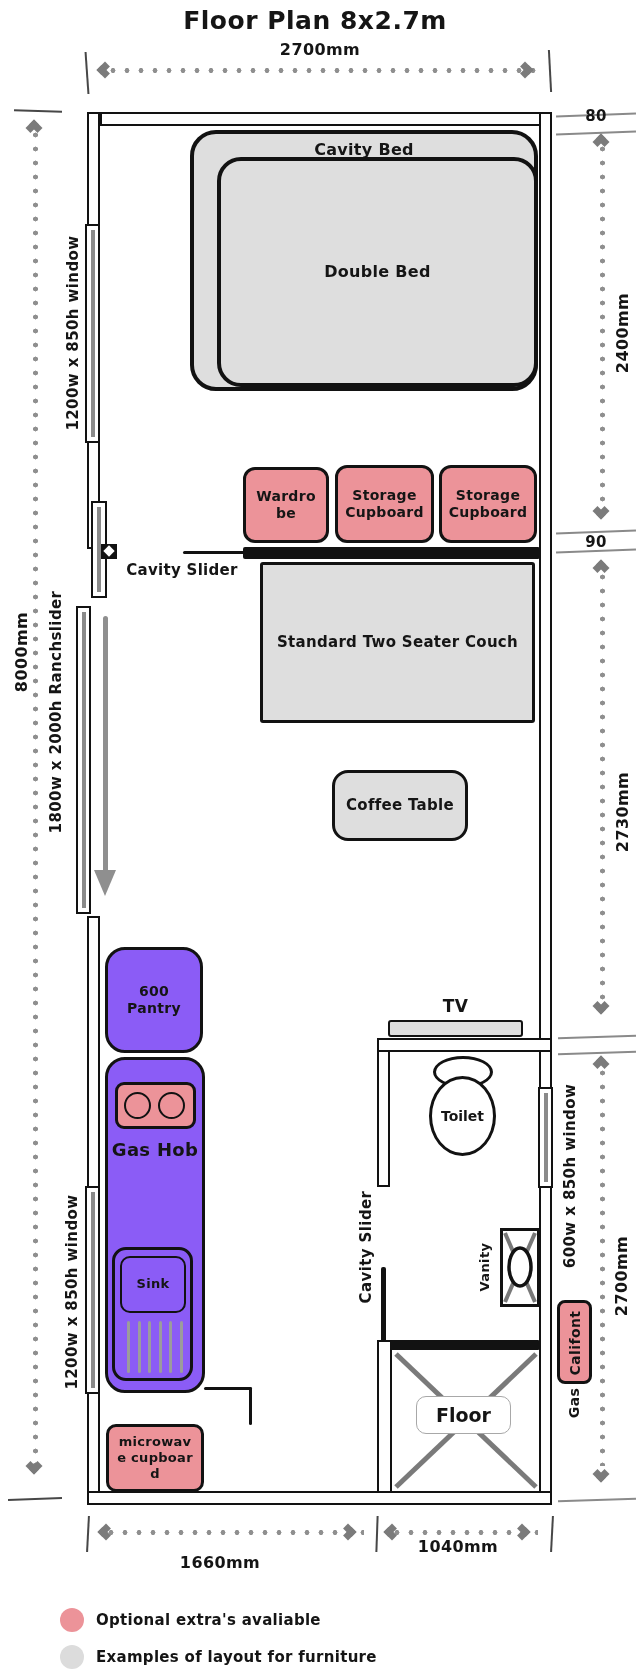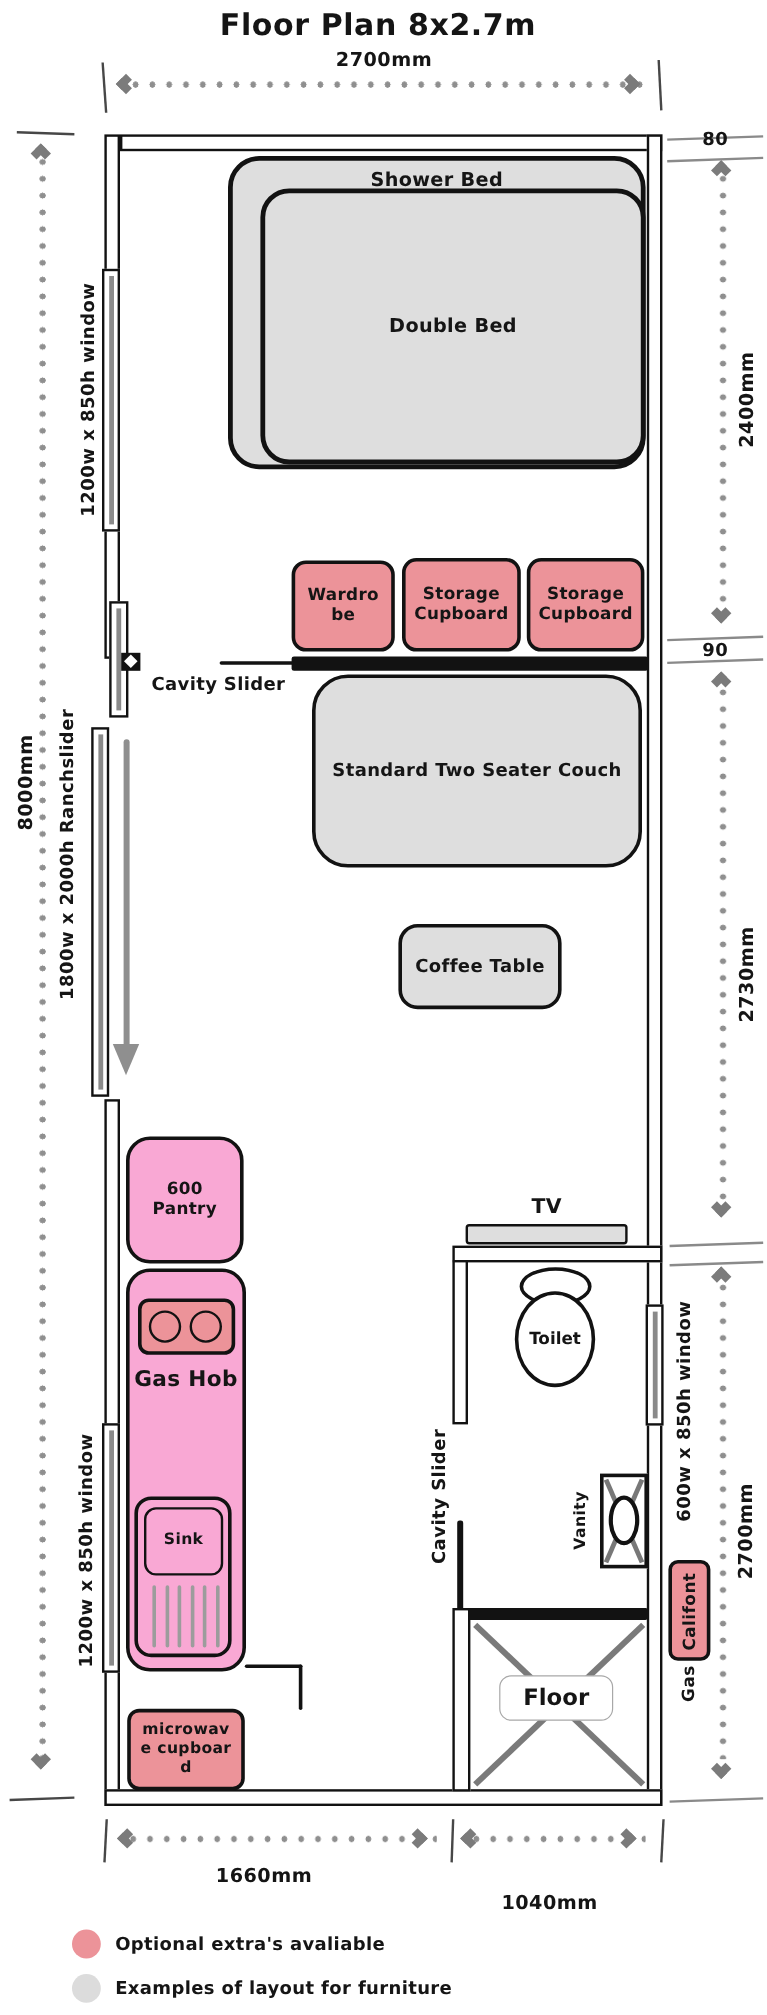--- a/index.html
+++ b/index.html
@@ -13,21 +13,21 @@
   
   .window{position:absolute;background:#fff;border:2px solid #121212;}
   .window .pane{position:absolute;left:50%;top:4px;bottom:4px;width:4px;margin-left:-2px;background:#8a8a8a;}
   .slider-panel{position:absolute;background:#fff;border:2px solid #121212;}
   .slider-panel .pane{position:absolute;left:50%;top:4px;bottom:4px;width:4px;margin-left:-2px;background:#8a8a8a;}
   
   .fbox{position:absolute;display:flex;align-items:center;justify-content:center;text-align:center;
         border:3px solid #121212;letter-spacing:.3px;line-height:1.25;}
   .grey{background:#dedede;}
   .pink{background:#ec9399;}
-  .whitebox{background:#f9a8d4;}
+  .whitebox{background:#8b5cf6;}
   
   .dot-h{position:absolute;height:7px;background-image:radial-gradient(circle 2.6px at 50% 50%,#8f8f8f 92%,rgba(0,0,0,0));background-size:14px 7px;background-repeat:repeat-x;}
   .dot-v{position:absolute;width:7px;background-image:radial-gradient(circle 2.6px at 50% 50%,#8f8f8f 92%,rgba(0,0,0,0));background-size:7px 14px;background-repeat:repeat-y;}
   
   .chev{position:absolute;width:12px;height:12px;border-top:7px solid #7b7b7b;border-left:7px solid #7b7b7b;}
   .chev.left{transform:rotate(-45deg);}
   .chev.right{transform:rotate(135deg);}
   .chev.up{transform:rotate(45deg);}
   .chev.down{transform:rotate(225deg);}
   .tick{position:absolute;background:#474747;}
@@ -116,37 +116,37 @@
   <div class="abs" style="left:94px;top:870px;width:0;height:0;border-left:11px solid transparent;border-right:11px solid transparent;border-top:26px solid #8f8f8f;"></div>
 
   <div class="bar" style="left:243px;top:547px;width:297px;height:12px;"></div>
   <div class="bar" style="left:183px;top:551px;width:62px;height:3px;"></div>
   <div class="abs" style="left:101px;top:544px;width:16px;height:15px;background:#121212;">
     <div class="abs" style="left:4px;top:3px;width:8px;height:8px;background:#fff;transform:rotate(45deg);"></div>
   </div>
   <div class="lbl" style="left:112px;top:561px;width:140px;text-align:center;font-size:15px;">Cavity Slider</div>
 
   <div class="fbox grey" style="left:190px;top:130px;width:348px;height:261px;border-width:4px;border-radius:26px;">
-    <div class="lbl" style="left:0;right:0;top:6px;text-align:center;font-size:16px;">Shower Bed</div>
+    <div class="lbl" style="left:0;right:0;top:6px;text-align:center;font-size:16px;">Cavity Bed</div>
   </div>
   <div class="fbox pink" style="left:243px;top:467px;width:86px;height:76px;border-radius:12px;font-size:14px;">
     <span style="display:inline-block;width:66px;overflow-wrap:break-word;word-break:break-all;">Wardrobe</span>
   </div>
 
   <div class="fbox grey" style="left:217px;top:157px;width:321px;height:230px;border-width:4px;border-radius:24px;font-size:16px;">
     <span>Double Bed</span>
   </div>
   <div class="fbox pink" style="left:335px;top:465px;width:99px;height:78px;border-radius:12px;font-size:14px;">
     <span style="display:inline-block;width:80px;overflow-wrap:break-word;word-break:break-all;">Storage Cupboard</span>
   </div>
   <div class="fbox pink" style="left:439px;top:465px;width:98px;height:78px;border-radius:12px;font-size:14px;">
     <span style="display:inline-block;width:80px;overflow-wrap:break-word;word-break:break-all;">Storage Cupboard</span>
   </div>
 
-  <div class="fbox grey" style="left:260px;top:562px;width:275px;height:161px;border-width:3.5px;border-radius:30px;font-size:15px;">
+  <div class="fbox grey" style="left:260px;top:562px;width:275px;height:161px;border-width:3.5px;border-radius:3px;font-size:15px;">
     <span>Standard Two Seater Couch</span>
   </div>
   <div class="fbox grey" style="left:332px;top:770px;width:136px;height:71px;border-radius:16px;font-size:15px;">
     <span>Coffee Table</span>
   </div>
 
   <div class="fbox whitebox" style="left:105px;top:947px;width:98px;height:106px;border-radius:20px;font-size:14px;">
     <span style="display:inline-block;width:62px;">600 Pantry</span>
   </div>
   <div class="fbox whitebox" style="left:105px;top:1057px;width:100px;height:336px;border-radius:20px;"></div>
@@ -216,20 +216,20 @@
   <div class="tick" style="left:87px;top:1516px;width:2px;height:36px;transform:rotate(3deg);"></div>
   <div class="tick" style="left:376px;top:1516px;width:2px;height:36px;transform:rotate(2deg);"></div>
   <div class="tick" style="left:551px;top:1516px;width:2px;height:36px;transform:rotate(3deg);"></div>
   <div class="dot-h" style="left:104px;top:1529px;width:260px;"></div>
   <div class="chev left" style="left:100px;top:1526px;"></div>
   <div class="chev right" style="left:342px;top:1526px;"></div>
   <div class="dot-h" style="left:390px;top:1529px;width:148px;"></div>
   <div class="chev left" style="left:386px;top:1526px;"></div>
   <div class="chev right" style="left:516px;top:1526px;"></div>
   <div class="dimlabel" style="left:130px;top:1553px;width:180px;">1660mm</div>
-  <div class="dimlabel" style="left:378px;top:1576px;width:160px;">1040mm</div>
+  <div class="dimlabel" style="left:378px;top:1537px;width:160px;">1040mm</div>
 
   <div class="legend-dot" style="left:60px;top:1608px;background:#ec9399;"></div>
   <div class="lbl" style="left:96px;top:1611px;font-size:15px;">Optional extra's avaliable</div>
   <div class="legend-dot" style="left:60px;top:1645px;background:#dcdcdc;"></div>
   <div class="lbl" style="left:96px;top:1648px;font-size:15px;">Examples of layout for furniture</div>
 
 </div>
 
 </body></html>

